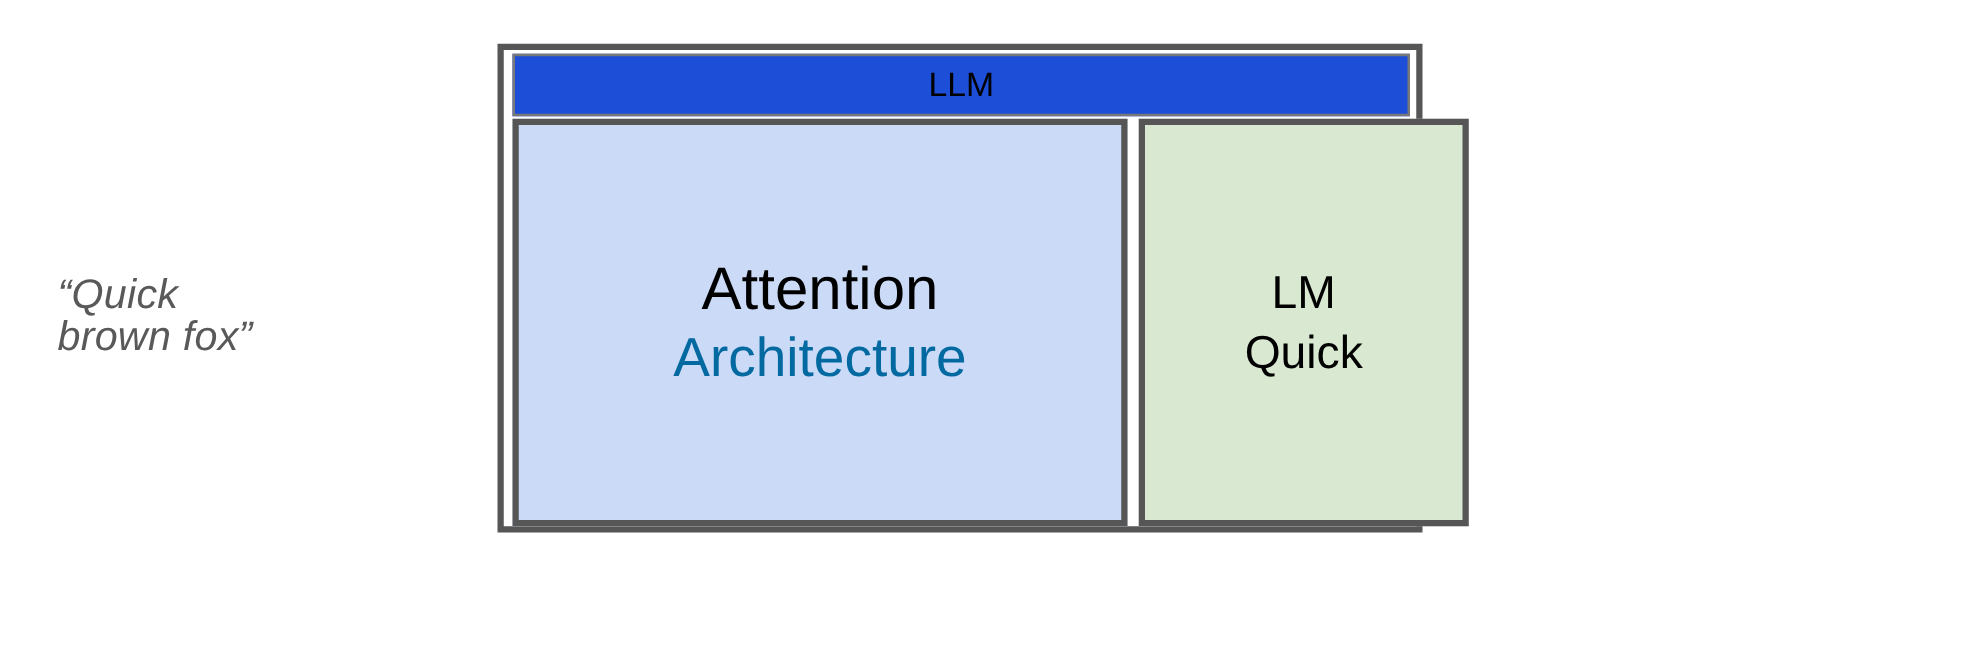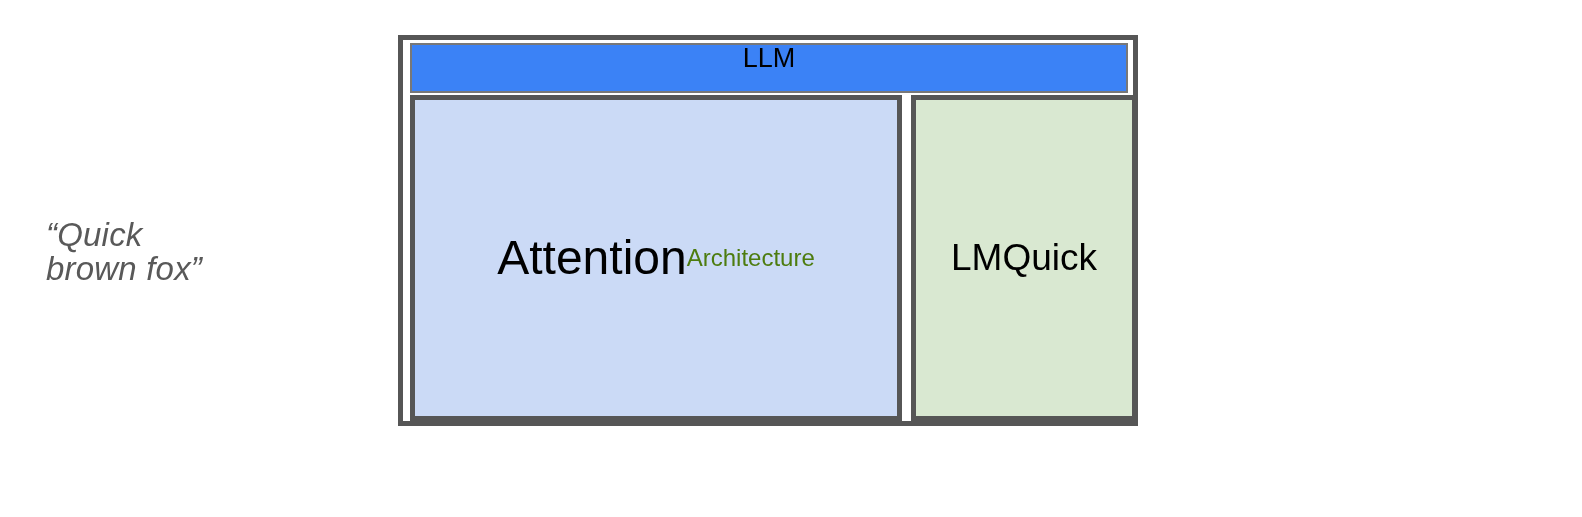--- a/index.html
+++ b/index.html
@@ -44,22 +44,23 @@
 
   
   #llm-header {
     position: absolute;
     left: 7px;
     top: 3px;
     width: 718px;
     height: 50px;
     box-sizing: border-box;
     border: 2px solid #787878;
-    background: #3b82f6;
+    background: #1d4ed8;
     display: flex;
+    align-items: center;
     justify-content: center;
   }
   #llm-header-label {
     font-size: 27px;
     color: #000000;
     line-height: 1;
   }
 
   
   #llm-body {
@@ -68,48 +69,48 @@
     top: 55px;
     width: 718px;
     height: 328px;
   }
 
   .component-box {
     position: absolute;
     box-sizing: border-box;
     border: 5px solid #565656;
     display: flex;
-    flex-direction: row;
+    flex-direction: column;
     align-items: center;
     justify-content: center;
     text-align: center;
   }
 
   #attention-block {
     left: 0px;
     top: 0px;
     width: 492px;
     height: 326px;
     background: #cbdaf6;
   }
   #attention-title {
     font-size: 48px;
     color: #000000;
     line-height: 58px;
   }
   #attention-subtitle {
-    font-size: 24px;
-    color: #4d7c0f;
+    font-size: 44px;
+    color: #0369a1;
     line-height: 52px;
   }
 
   #lm-head-block {
     left: 501px;
     top: 0px;
-    width: 226px;
+    width: 264px;
     height: 326px;
     background: #d9e8d1;
   }
   #lm-head-line1,
   #lm-head-line2 {
     font-size: 37px;
     color: #000000;
     line-height: 48px;
   }
 </style>

